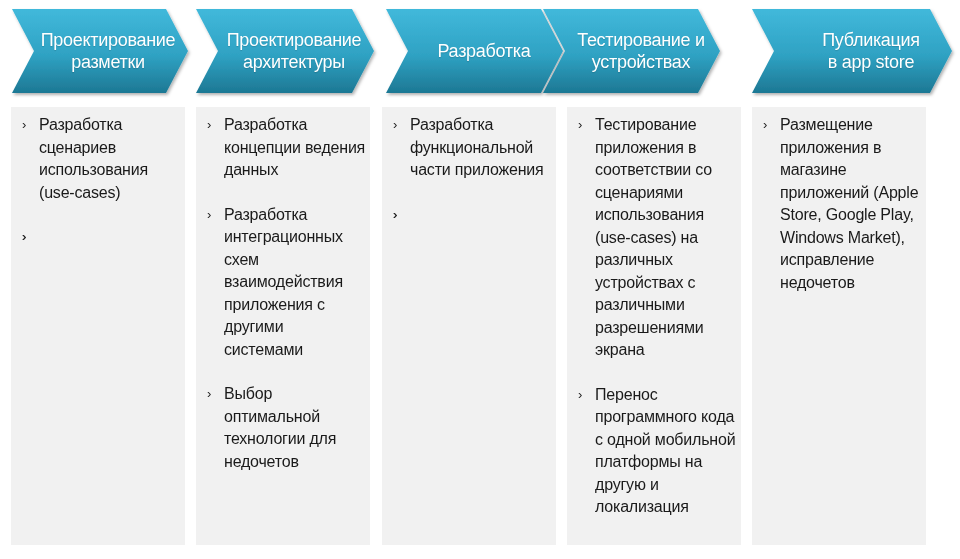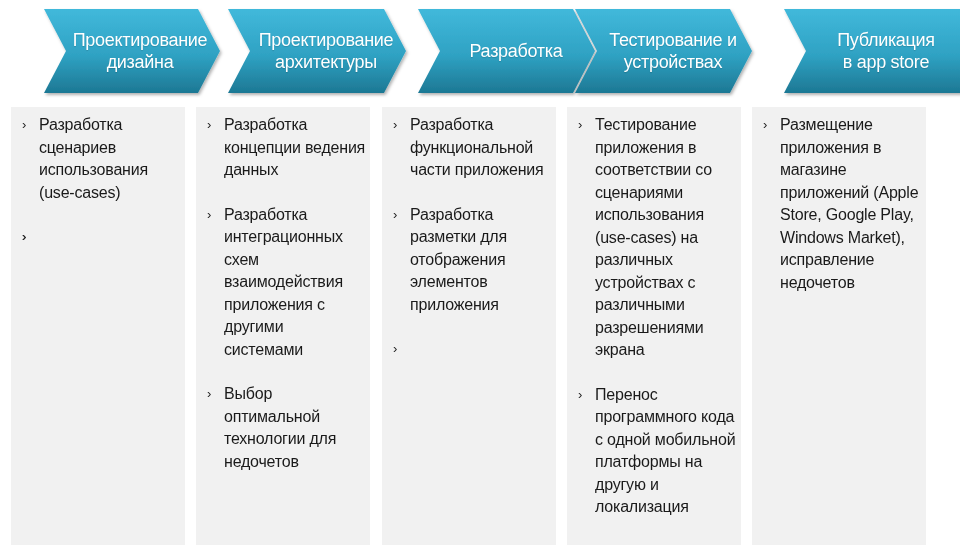--- a/index.html
+++ b/index.html
@@ -1,18 +1,18 @@
 <!DOCTYPE html>
 <html><head>
 <meta charset="utf-8">
 <style>
   html, body { margin: 0; padding: 0; background: #ffffff; }
   body { width: 960px; height: 559px; position: relative; overflow: hidden;
          font-family: "Liberation Sans", "DejaVu Sans", sans-serif; }
-  .arrows { position: absolute; left: 0; top: 0; width: 927px; height: 100px; margin-left: 32px; }
+  .arrows { position: absolute; left: 0; top: 0; width: 927px; height: 100px; }
   .arrow { position: absolute; top: 9px; height: 85px; width: 200px; }
   .arrow svg { position: absolute; left: 0; top: 0; overflow: visible; }
   .arrow-label { position: absolute; top: 0; height: 84px; display: flex; align-items: center;
                  justify-content: center; text-align: center; color: #ffffff;
                  font-size: 18px; line-height: 22px; letter-spacing: -0.3px;
                  text-shadow: 0 1px 1px rgba(0,0,0,0.15); }
   .panel { position: absolute; top: 107px; height: 438px; width: 174px; background: #f1f1f1; }
   .panel ul { list-style: none; margin: 0; padding: 7px 0 0 0; }
   .panel li { position: relative; padding-left: 28px; padding-right: 4px; margin-bottom: 22px;
               font-size: 16px; line-height: 22.5px; color: #1a1a1a; letter-spacing: -0.2px; }
@@ -34,21 +34,21 @@
   </defs>
 </svg>
 
 <div class="arrows">
 
   <div class="arrow" style="left:12px">
     <svg width="200" height="86">
       <polygon points="0,0 154,0 176,42 154,84 0,84 22,42" fill="url(#arrowGrad)" filter="url(#arrowShadow)"></polygon>
     </svg>
     <div class="arrow-label" style="left:18px; width:156px">
-      <span><span>Проектирование</span><br><span>дизайна</span></span>
+      <span><span>Проектирование</span><br><span>разметки</span></span>
     </div>
   </div>
 
   <div class="arrow" style="left:196px">
     <svg width="200" height="86">
       <polygon points="0,0 156,0 178,42 156,84 0,84 22,42" fill="url(#arrowGrad)" filter="url(#arrowShadow)"></polygon>
     </svg>
     <div class="arrow-label" style="left:18px; width:160px">
       <span><span>Проектирование</span><br><span>архитектуры</span></span>
     </div>
@@ -69,21 +69,21 @@
     </svg>
     <div class="arrow-label" style="left:20px; width:156px">
       <span><span>Тестирование и</span><br><span>устройствах</span></span>
     </div>
   </div>
 
   <div class="arrow" style="left:752px">
     <svg width="210" height="86">
       <polygon points="0,0 178,0 200,42 178,84 0,84 22,42" fill="url(#arrowGrad)" filter="url(#arrowShadow)"></polygon>
     </svg>
-    <div class="arrow-label" style="left:22px; width:160px">
+    <div class="arrow-label" style="left:39px; width:160px">
       <span><span>Публикация</span><br><span>в app store</span></span>
     </div>
   </div>
 </div>
 
 <div class="panel" style="left:11px">
   <ul>
     <li><span class="bullet">›</span><span>Разработка сценариев использования (use-cases)</span></li>
     <li><span class="bullet">›</span></li>
     <li><span class="bullet">›</span></li>
@@ -94,21 +94,21 @@
   <ul>
     <li><span class="bullet">›</span><span>Разработка концепции ведения данных</span></li>
     <li><span class="bullet">›</span><span>Разработка интеграционных схем взаимодействия приложения с другими системами</span></li>
     <li><span class="bullet">›</span><span>Выбор оптимальной технологии для недочетов</span></li>
   </ul>
 </div>
 
 <div class="panel" style="left:382px">
   <ul>
     <li><span class="bullet">›</span><span>Разработка функциональной части приложения</span></li>
-    <li><span class="bullet">›</span><span>Разработка разметки для отображения элементов приложения</span></li>
+    <li><span class="bullet">›</span></li>
     <li><span class="bullet">›</span></li>
   </ul>
 </div>
 
 <div class="panel" style="left:567px">
   <ul>
     <li><span class="bullet">›</span><span>Тестирование приложения в соответствии со сценариями использования (use-cases) на различных устройствах с различными разрешениями экрана</span></li>
     <li><span class="bullet">›</span><span>Перенос программного кода с одной мобильной платформы на другую и локализация</span></li>
   </ul>
 </div>

